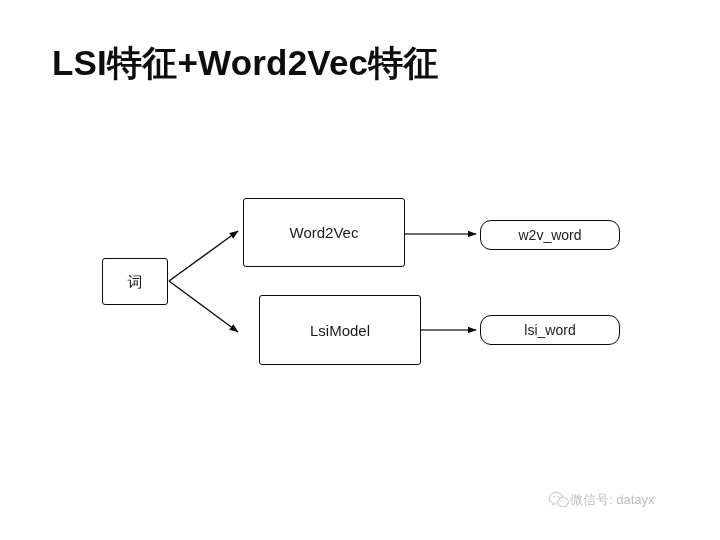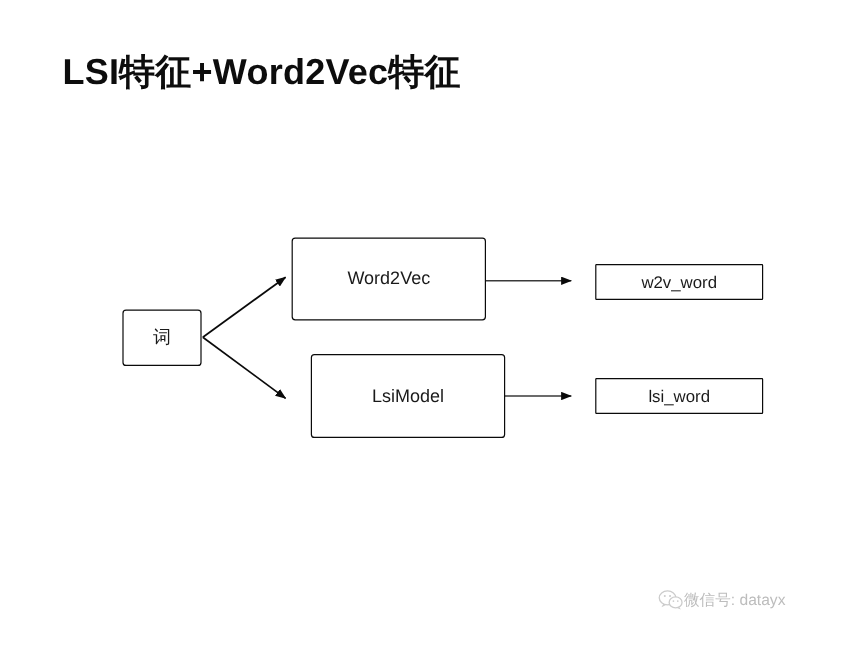--- a/index.html
+++ b/index.html
@@ -14,21 +14,21 @@
     overflow: hidden;
     font-family: "Liberation Sans", "DejaVu Sans", sans-serif;
     -webkit-font-smoothing: antialiased;
   }
 
   
   #slide-title {
     position: absolute;
     left: 52px;
     top: 40px;
-    font-size: 30px;
+    font-size: 35px;
     font-weight: bold;
     color: #0d0d0d;
     letter-spacing: 0.2px;
     white-space: nowrap;
   }
 
   
   #diagram {
     position: absolute;
     left: 0;
@@ -57,22 +57,21 @@
     color: #1a1a1a;
     font-size: 15px;
     font-weight: normal;
     line-height: 1;
     white-space: nowrap;
   }
   .node-process {
     border-radius: 3px;
   }
   .node-terminator {
-    border-radius: 1px;
-    margin-left: 16px;
+    border-radius: 11px;
   }
 
   #node-word {
     left: 102px;
     top: 258px;
     width: 66px;
     height: 47px;
     font-size: 15px;
   }
   #node-word2vec {

